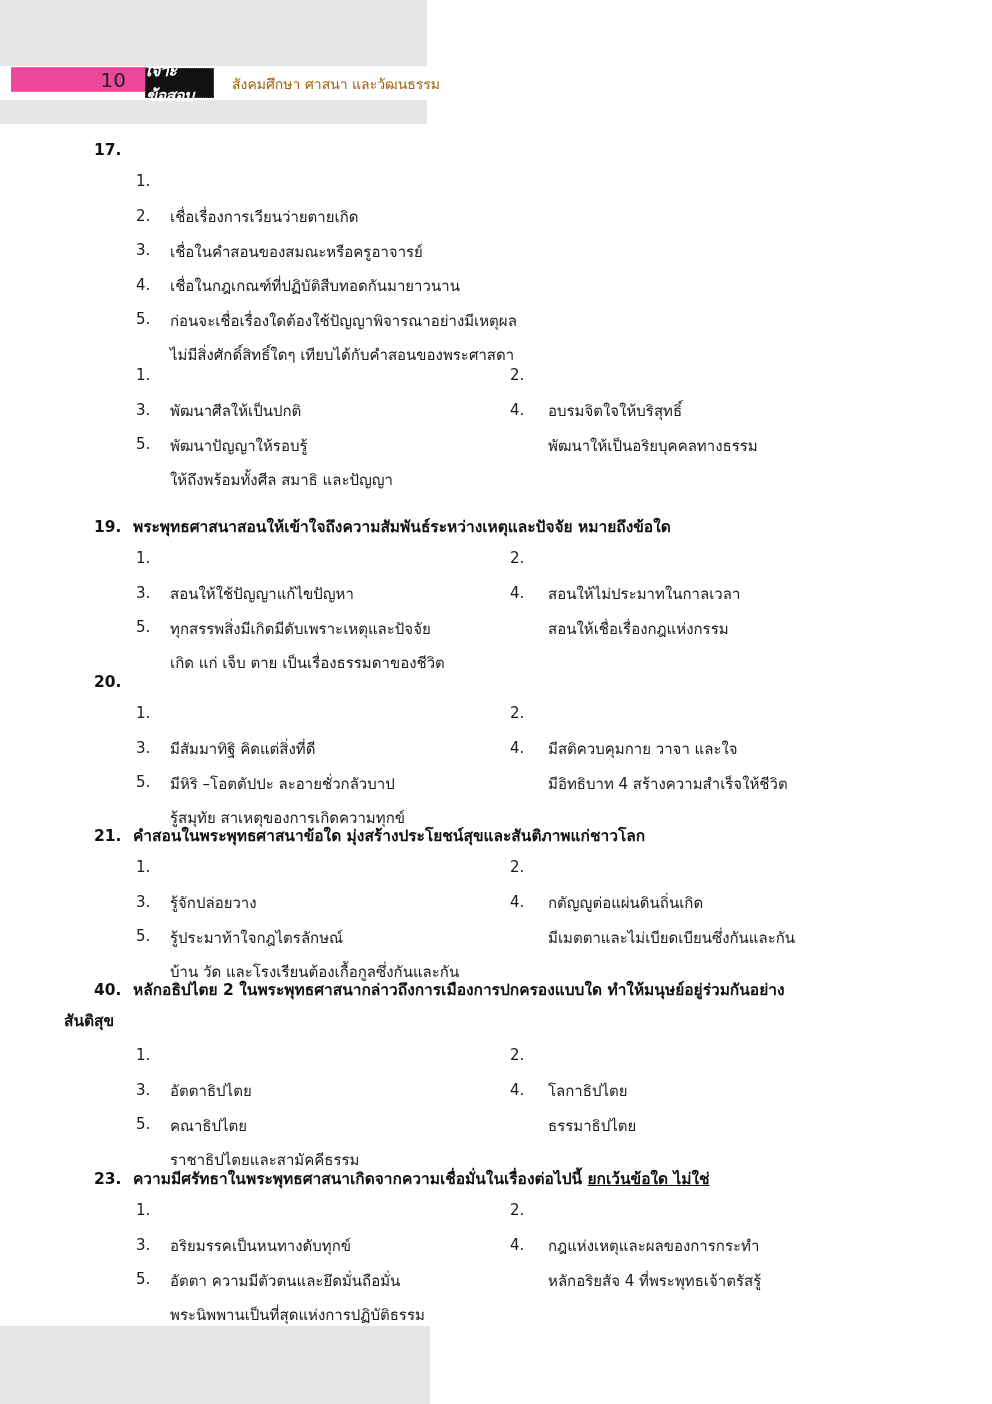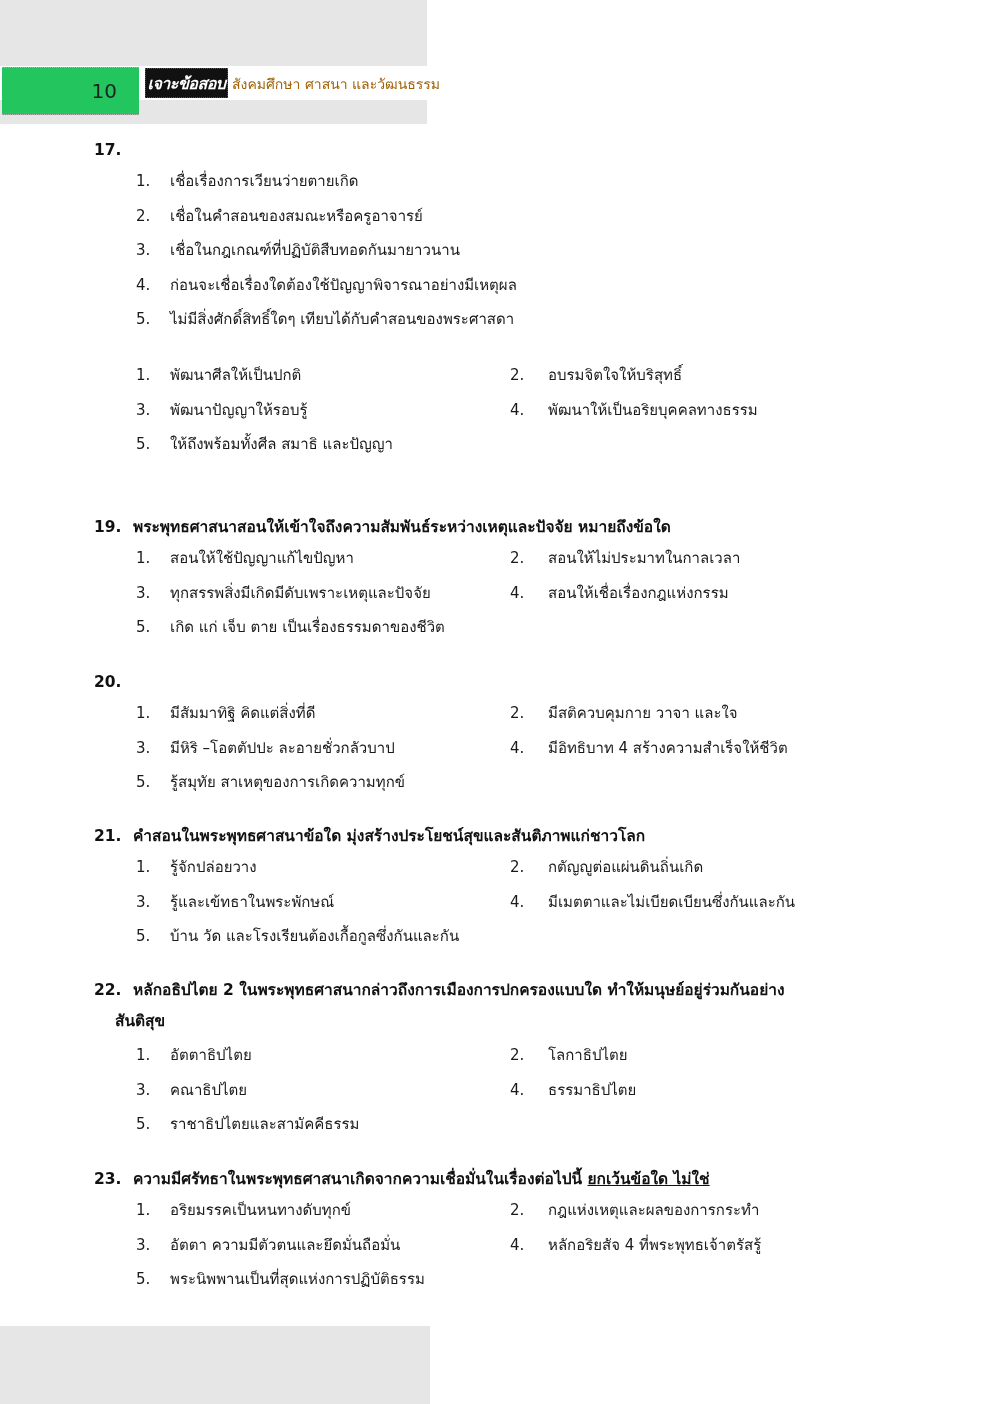--- a/index.html
+++ b/index.html
@@ -25,40 +25,40 @@
     }
     .header-strip {
       position: absolute;
       left: 0; top: 66px;
       width: 427px;
       height: 34px;
       background: #ffffff;
     }
     .page-number-box {
       position: absolute;
-      left: 2px; top: 67px;
+      left: 11px; top: 67px;
       width: 137px;
-      height: 48px;
-      background: #22c55e;
+      height: 25px;
+      background: #ec4899;
       border-top: 1px dotted #b0b0b0;
       border-bottom: 1px dotted #b0b0b0;
       box-sizing: border-box;
       display: flex;
       align-items: center;
       justify-content: flex-end;
       padding-right: 22px;
       font-family: "DejaVu Sans", sans-serif;
       font-size: 20px;
       color: #222222;
       font-weight: normal;
     }
     .logo-box {
       position: absolute;
       left: 145px; top: 68px;
-      width: 83px;
+      width: 69px;
       height: 30px;
       background: #111111;
       border: 1px dotted #555555;
       box-sizing: border-box;
       color: #ffffff;
       font-family: "DejaVu Sans", sans-serif;
       font-weight: bold;
       font-style: italic;
       font-size: 16px;
       display: flex;
@@ -112,21 +112,21 @@
     }
     .q-text {
       position: absolute;
       left: 133px;
       top: 0;
     }
     .q-text-cont {
       position: relative;
       height: 34px;
       line-height: 34px;
-      padding-left: 115px;
+      padding-left: 64px;
       font-family: "DejaVu Sans", sans-serif;
       font-weight: bold;
       font-size: 15.5px;
     }
     .underline {
       text-decoration: underline;
       margin-top: 44px;
     }
     .opt-row {
       position: relative;
@@ -141,20 +141,21 @@
       position: absolute;
       top: 0;
     }
     .opt .o-num {
       position: absolute;
       left: 0;
     }
     .opt .o-text {
       position: absolute;
       left: 34px;
+      margin-top: 36px;
     }
     .opt.col-left { left: 136px; }
     .opt.col-right { left: 510px; }
     .opt.col-right .o-text { left: 38px; }
   </style>
 </head>
 <body>
 
 <div class="header-band"></div>
 <div class="header-strip"></div>
@@ -307,38 +308,38 @@
         <span class="o-text">รู้จักปล่อยวาง</span>
       </div>
       <div class="opt col-right">
         <span class="o-num">2.</span>
         <span class="o-text">กตัญญูต่อแผ่นดินถิ่นเกิด</span>
       </div>
     </div>
     <div class="opt-row">
       <div class="opt col-left">
         <span class="o-num">3.</span>
-        <span class="o-text">รู้และเข้ทธาในพระพักษณ์</span>
+        <span class="o-text">รู้ประมาท้าใจกฎไตรลักษณ์</span>
       </div>
       <div class="opt col-right">
         <span class="o-num">4.</span>
         <span class="o-text">มีเมตตาและไม่เบียดเบียนซึ่งกันและกัน</span>
       </div>
     </div>
     <div class="opt-row">
       <div class="opt col-left">
         <span class="o-num">5.</span>
         <span class="o-text">บ้าน วัด  และโรงเรียนต้องเกื้อกูลซึ่งกันและกัน</span>
       </div>
     </div>
   </div>
 
   <div class="question" style="top:976px;">
     <div class="q-stem">
-      <span class="q-num">22.</span>
+      <span class="q-num">40.</span>
       <span class="q-text">หลักอธิปไตย 2 ในพระพุทธศาสนากล่าวถึงการเมืองการปกครองแบบใด    ทำให้มนุษย์อยู่ร่วมกันอย่าง</span>
     </div>
     <div class="q-text-cont">สันติสุข</div>
     <div class="opt-row">
       <div class="opt col-left">
         <span class="o-num">1.</span>
         <span class="o-text">อัตตาธิปไตย</span>
       </div>
       <div class="opt col-right">
         <span class="o-num">2.</span>

